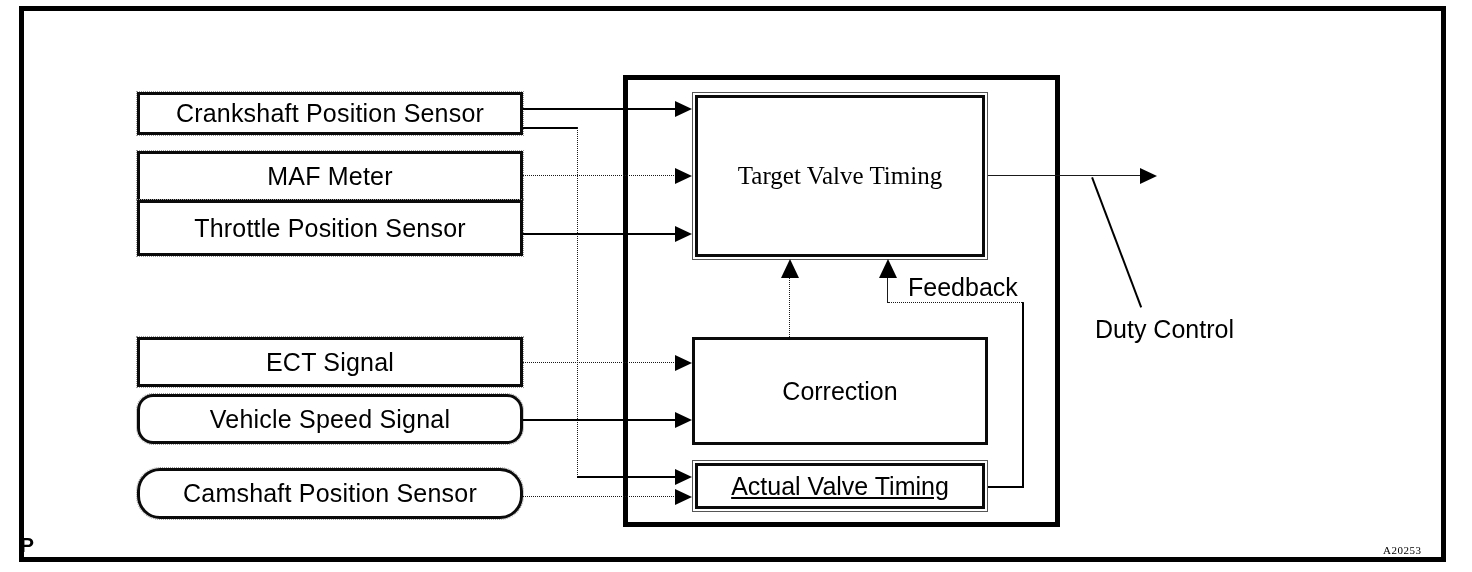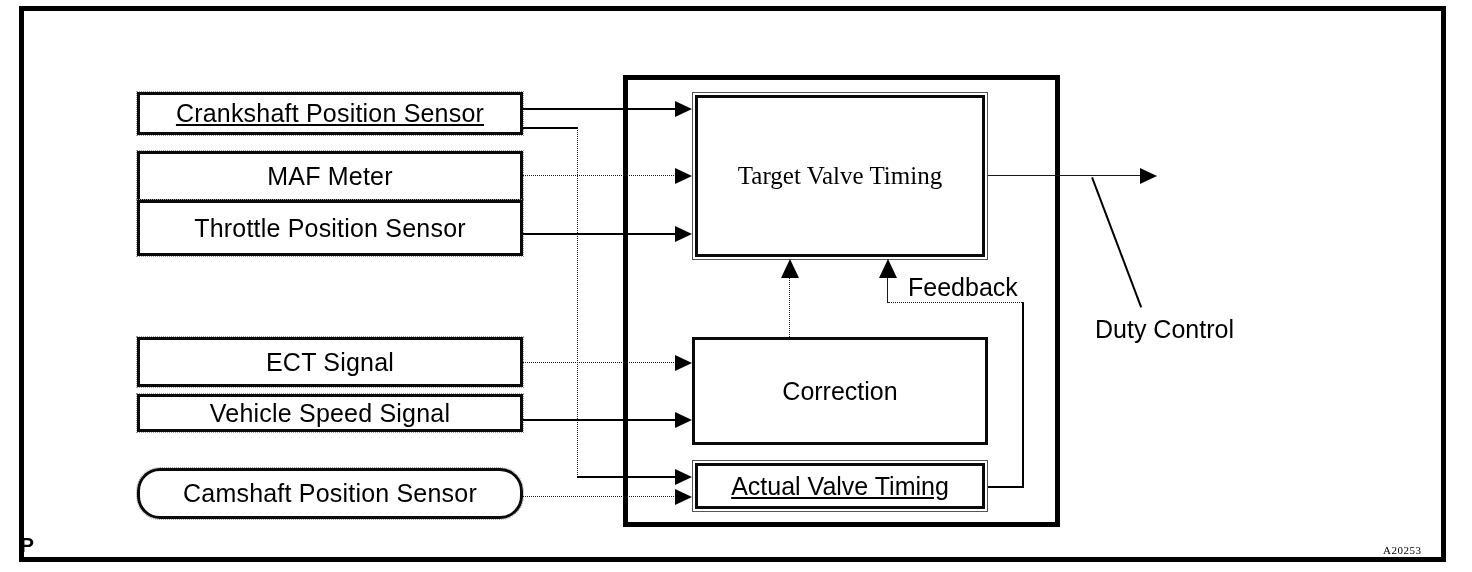--- a/index.html
+++ b/index.html
@@ -44,33 +44,33 @@
   #page-marker{left:20px;top:533px;font-size:21px;font-weight:700;}
   #figure-id{left:1383px;top:544px;font-size:11px;letter-spacing:0.5px;font-family:Liberation Serif, serif;}
 </style>
 </head>
 <body>
 
 <div id="canvas">
 
   <div class="abs" id="frame"></div>
 
-  <div class="abs sbox" style="top:92px;height:43px;text-decoration:underline;">
+  <div class="abs sbox" style="top:92px;height:43px;">
     <span>Crankshaft Position Sensor</span>
   </div>
   <div class="abs sbox" style="top:151px;height:51px;">
     <span>MAF Meter</span>
   </div>
   <div class="abs sbox" style="top:200px;height:56px;">
     <span>Throttle Position Sensor</span>
   </div>
   <div class="abs sbox" style="top:337px;height:50px;">
     <span>ECT Signal</span>
   </div>
-  <div class="abs sbox" style="top:394px;height:38px;">
+  <div class="abs sbox" style="top:394px;height:50px;border-radius:16px;">
     <span>Vehicle Speed Signal</span>
   </div>
   <div class="abs sbox" style="top:468px;height:51px;border-radius:23px;">
     <span>Camshaft Position Sensor</span>
   </div>
 
   <div class="abs" id="ecm-box"></div>
 
   <div class="abs dbox" style="left:692px;top:92px;width:296px;height:168px;font-family:Liberation Serif, serif;">
     <div class="dbox-inner">

